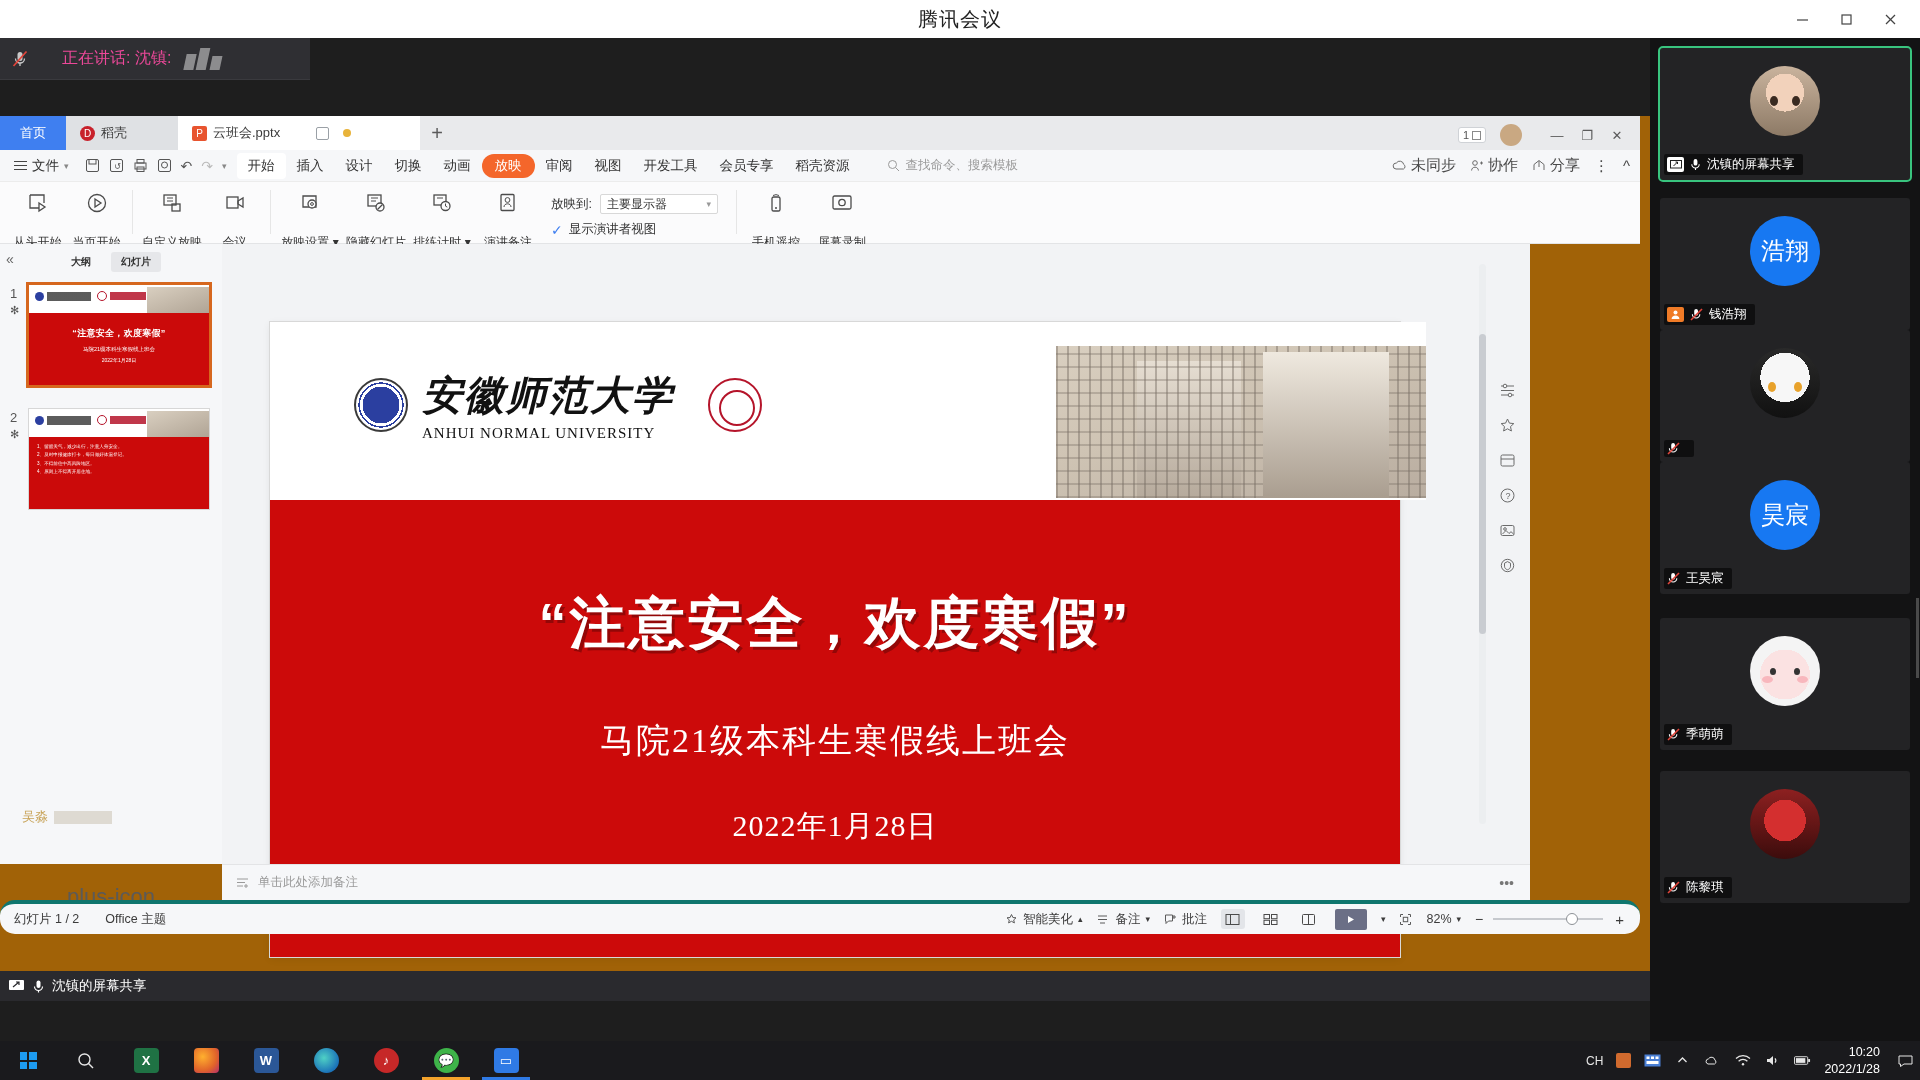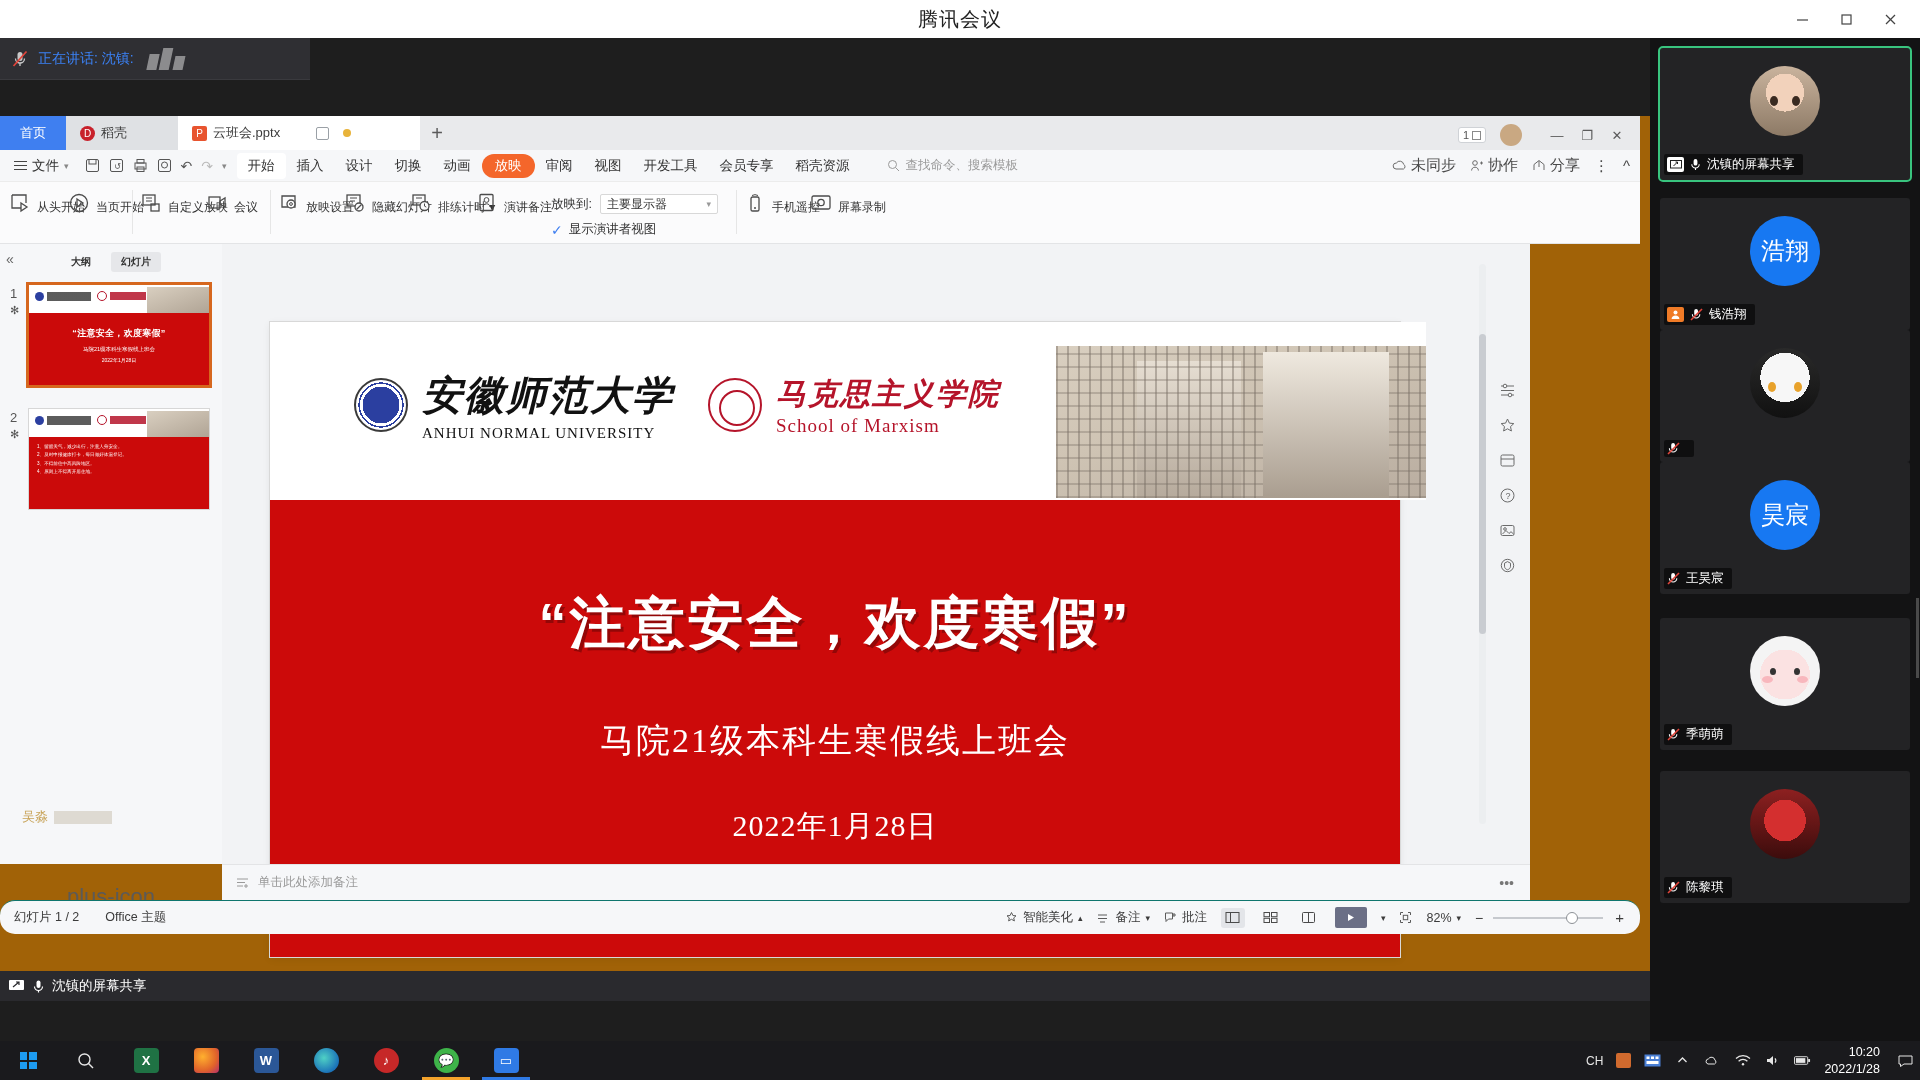--- a/index.html
+++ b/index.html
@@ -27,21 +27,21 @@
     background:#1e1e1e; overflow:hidden;
   }
 
   
   .speak-banner {
     position:absolute; left:0; top:0; width:310px; height:42px;
     background:#2f2f33; display:flex; align-items:center; gap:8px; padding:0 10px;
     border-bottom:1px solid #3a3a3e;
   }
   .speak-mic { width:20px; height:20px; position:relative; flex:0 0 auto; }
-  .speak-text { color:#3b82f6; font-size:14px; white-space:nowrap; }
+  .speak-text { color:#ec4899; font-size:16px; white-space:nowrap;margin-left:24px; }
   .speak-wave { display:flex; align-items:flex-end; gap:3px; margin-left:6px; opacity:.55; }
   .speak-wave i { display:block; width:10px; background:#d9d9d9; transform:skewX(-12deg); }
 
   
   .wps {
     position:absolute; left:0; top:78px; width:1812px; height:880px;
     background:#a16207;
     padding-left:8px;
   }
   .wps-tabs {
@@ -86,21 +86,21 @@
   }
   .rb-right { margin-left:auto; display:flex; align-items:center; gap:14px; padding-right:10px; font-size:15px; color:#4a4a4a;}
   .rb-right .itm { display:flex; align-items:center; gap:4px; }
 
   
   .wps-toolbar {
     position:absolute; left:0; top:66px; width:1640px; height:62px;
     background:#fbfbfc; border-bottom:1px solid #e3e4e6;
     display:flex; align-items:flex-start; padding:4px 0 0 8px; gap:0;
   }
-  .tb-item { width:59px; display:flex; flex-direction:row; align-items:flex-end; gap:5px; padding-top:4px;}
+  .tb-item { width:59px; display:flex; flex-direction:column; align-items:center; gap:18px; padding-top:4px;}
   .tb-item .lbl { font-size:12px; color:#333; white-space:nowrap; }
   .tb-item.w2 { width:66px; }
   .tb-ico { height:26px; display:flex; align-items:center; justify-content:center; color:#4b4b4b;}
   .tb-sep { width:1px; height:44px; background:#e6e6e6; margin:4px 6px 0 6px;}
   .tb-right { display:flex; flex-direction:column; gap:7px; margin-left:10px; padding-top:8px;}
   .tb-proj { display:flex; align-items:center; gap:8px; font-size:12.5px; color:#333;}
   .tb-select { width:118px; height:20px; border:1px solid #d8d8d8; background:#fff; border-radius:2px;
                font-size:12px; color:#333; display:flex; align-items:center; padding:0 6px; justify-content:space-between;}
   .tb-check { display:flex; align-items:center; gap:6px; font-size:12.5px; color:#333;}
   .ckmark { color:#3f7ff0; font-size:14px; }
@@ -167,21 +167,21 @@
   .canvas-scroll i { position:absolute; left:0; top:70px; width:7px; height:300px; background:#c9ccd1; border-radius:4px; display:block;}
 
   
   .notes { position:absolute; left:222px; top:748px; width:1308px; height:36px; background:#f6f7f9;
            border-top:1px solid #e3e4e6; display:flex; align-items:center; gap:8px; padding-left:14px;
            font-size:12.5px; color:#9a9a9a;}
   .notes-dots { position:absolute; right:16px; color:#777; font-size:14px;}
 
   
   .statusbar { position:absolute; left:0; top:784px; width:1640px; height:34px; background:#f6f7f9;
-               border-top:1px solid #0f766e; display:flex; align-items:center; font-size:12.5px; color:#3b3b3b;border-radius:15px;}
+               border-top:4px solid #0f766e; display:flex; align-items:center; font-size:12.5px; color:#3b3b3b;border-radius:15px;}
   .sb-left { display:flex; gap:26px; padding-left:14px;}
   .sb-right { margin-left:auto; display:flex; align-items:center; gap:14px; padding-right:16px;}
   .sb-item { display:flex; align-items:center; gap:5px;}
   .viewbtn { width:24px;height:20px; display:flex;align-items:center;justify-content:center; border-radius:3px; color:#4a4a4a;}
   .viewbtn.sel { background:#e3e5e9; }
   .playbtn { width:32px;height:21px; background:#6b6f86; color:#fff; display:flex; align-items:center; justify-content:center; border-radius:2px;}
   .zoomslider { display:flex; align-items:center; gap:0; }
   .zs-track { width:110px; height:2px; background:#c6c9ce; position:relative;}
   .zs-knob { position:absolute; left:73px; top:-5px; width:12px;height:12px; border-radius:50%; background:#fff; border:1.5px solid #8d9196;}
 
@@ -586,24 +586,20 @@
 
         <div class="slide">
           <div class="slide-head">
             <div class="logo-row">
               <div class="seal anu"></div>
               <div>
                 <div class="cn-name">安徽师范大学</div>
                 <div class="en-name">ANHUI NORMAL UNIVERSITY</div>
               </div>
               <div class="seal marx" style="margin-left:20px;"></div>
-              <div>
-                <div class="marx-cn">马克思主义学院</div>
-                <div class="marx-en">School  of  Marxism</div>
-              </div>
             </div>
             <div class="bldg">
                 <div class="bldg-win"></div>
               </div>
           </div>
           <div class="slide-body">
             <div class="s-title">“注意安全，欢度寒假”</div>
             <div class="s-sub">马院21级本科生寒假线上班会</div>
             <div class="s-date">2022年1月28日</div>
           </div>

